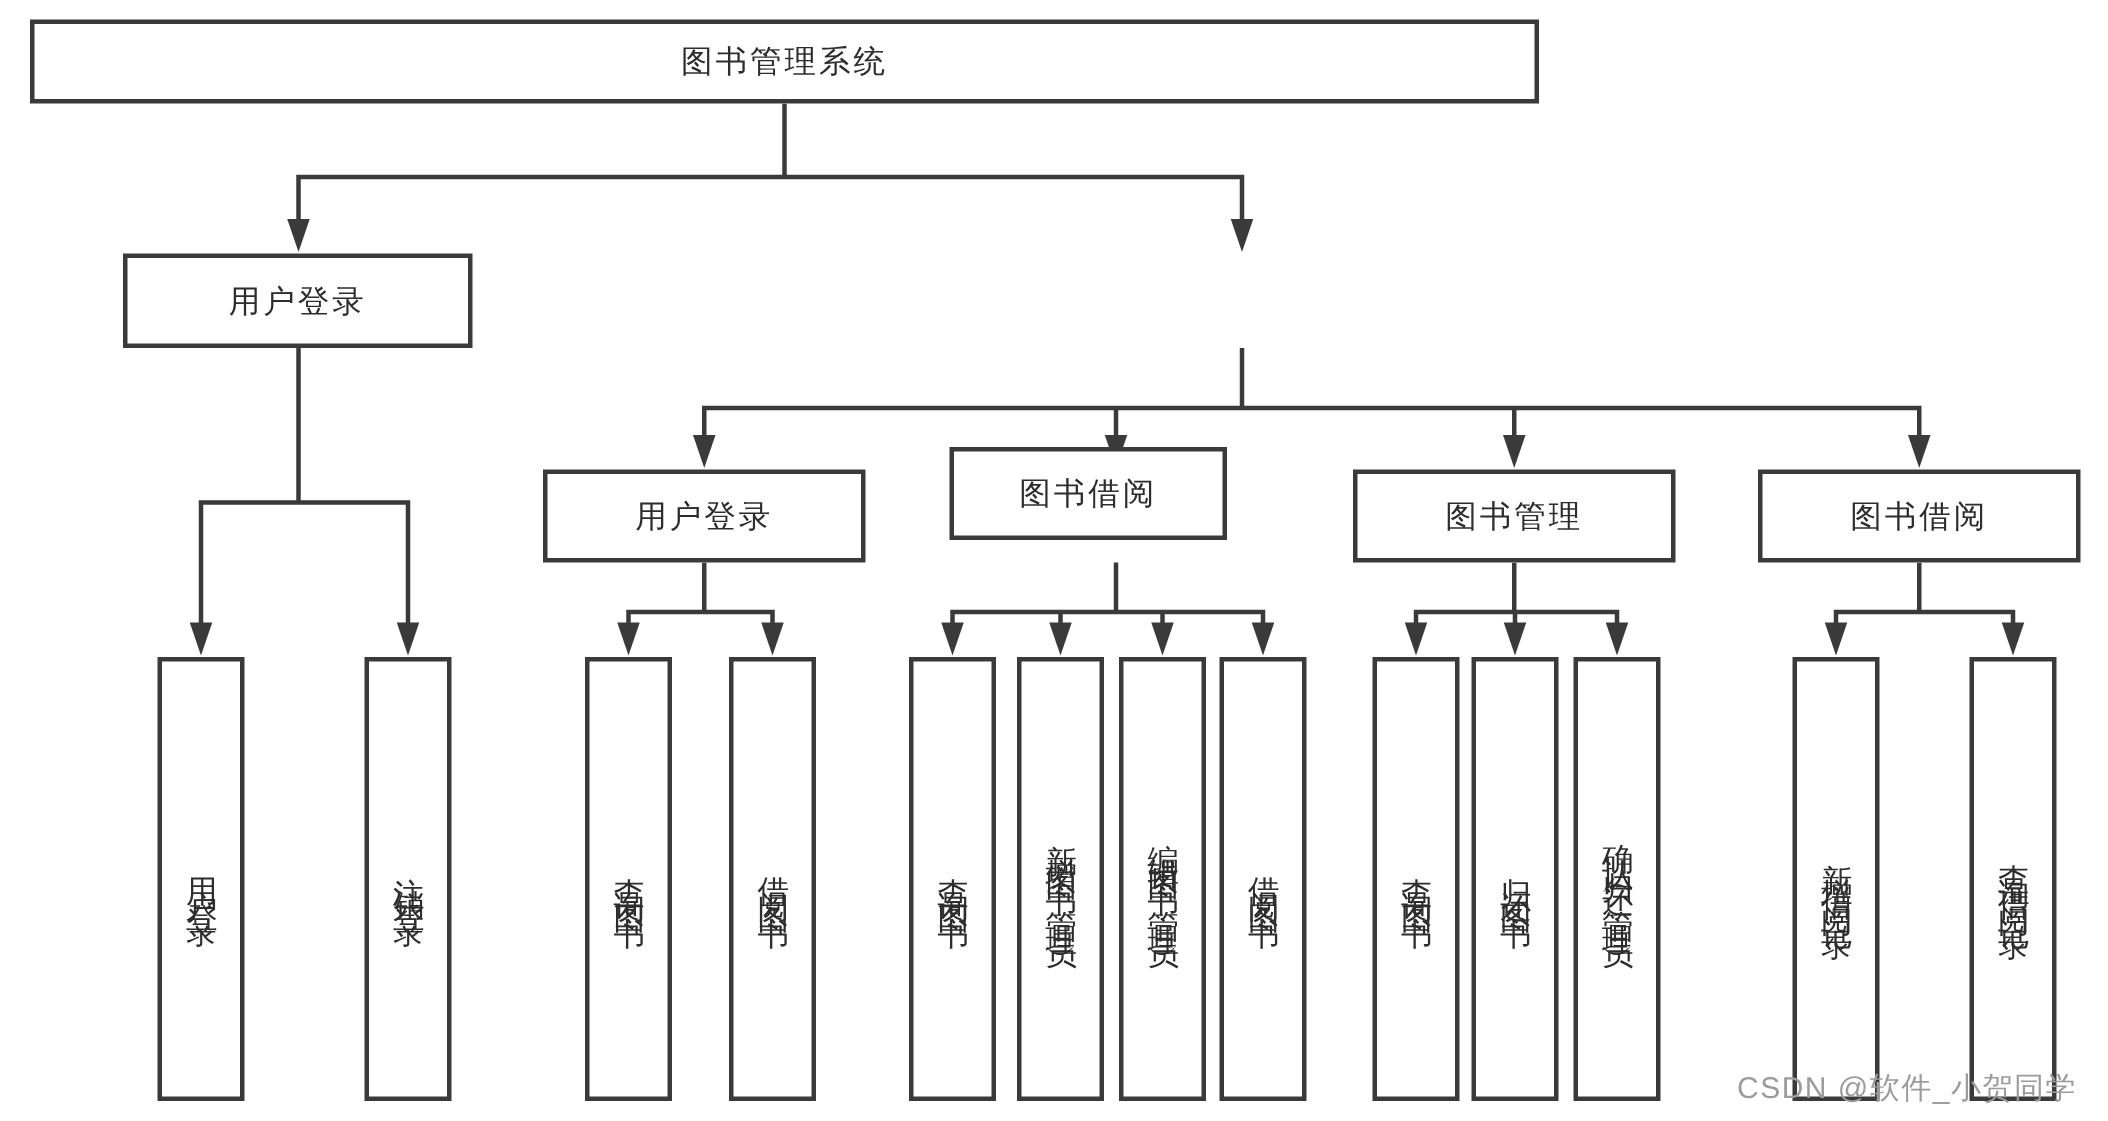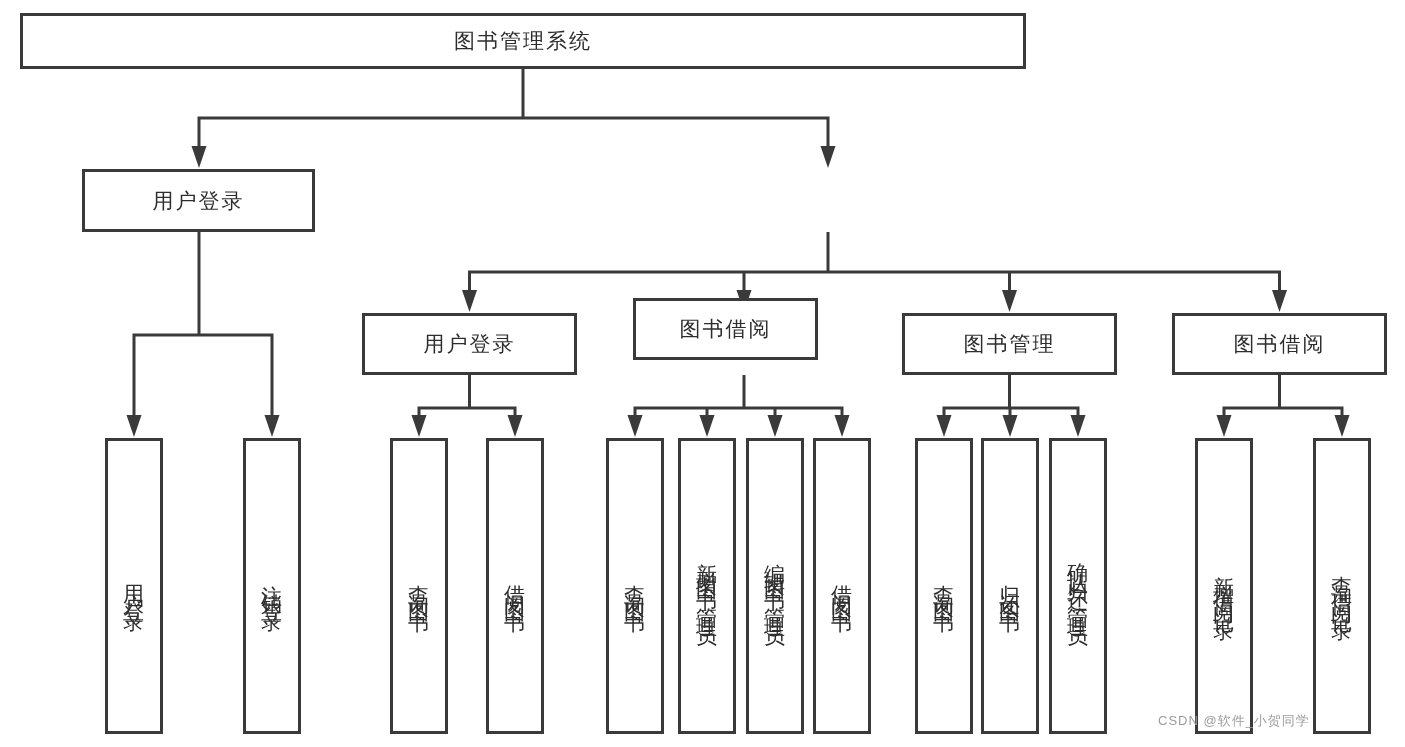--- a/index.html
+++ b/index.html
@@ -25,21 +25,21 @@
   }
   .leaf span{
     writing-mode:vertical-rl;
     text-orientation:mixed;
     letter-spacing:9px;
     line-height:1.1;
   }
   .watermark{
     position:absolute;
     left:1158px;top:712px;
-    font-size:13px;
+    font-size:20px;
     letter-spacing:1px;
     color:#9c9c9c;
     z-index:3;
     white-space:nowrap;
   }
 </style>
 </head>
 <body>
 
 <div class="canvas">

